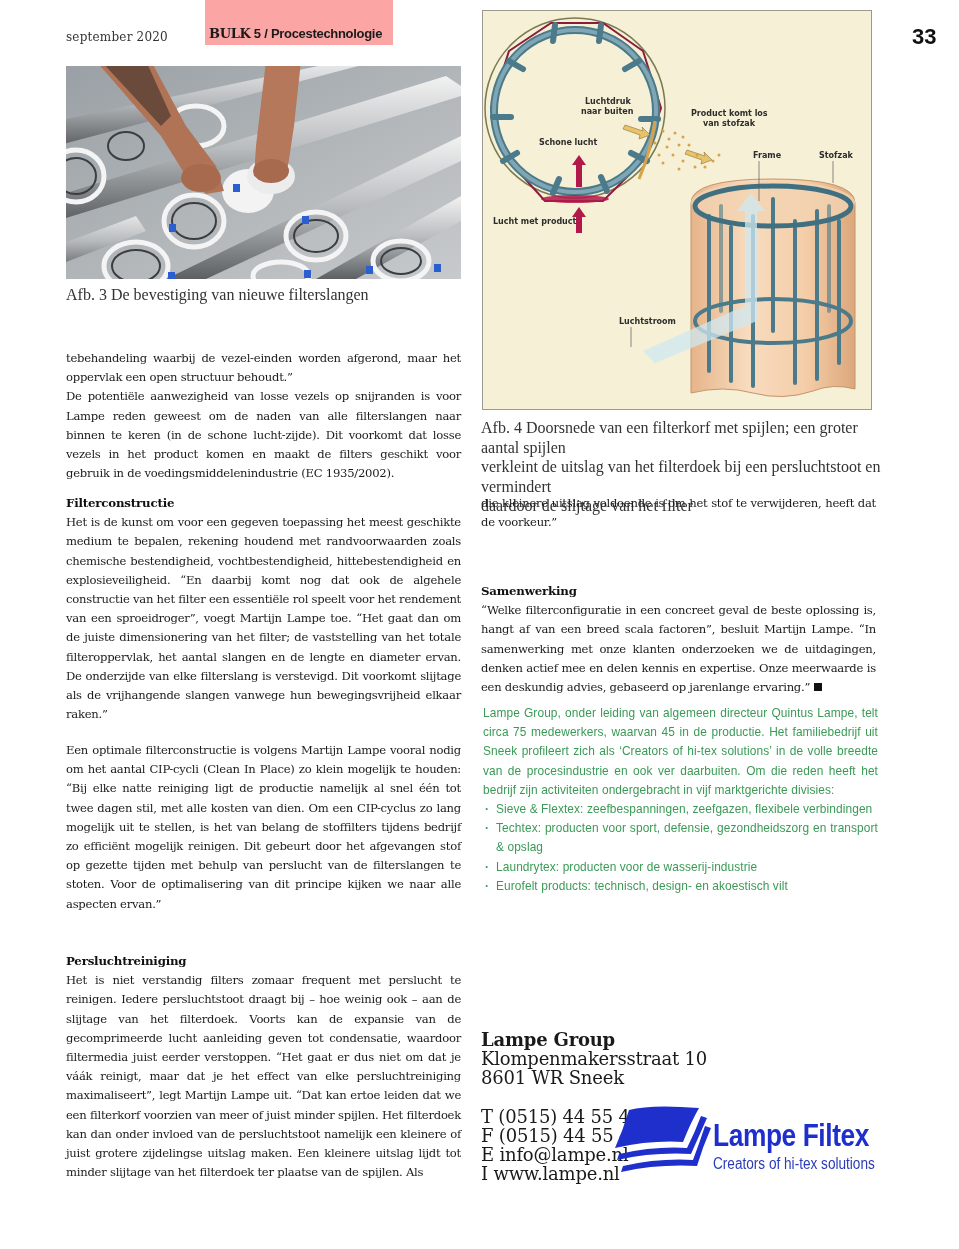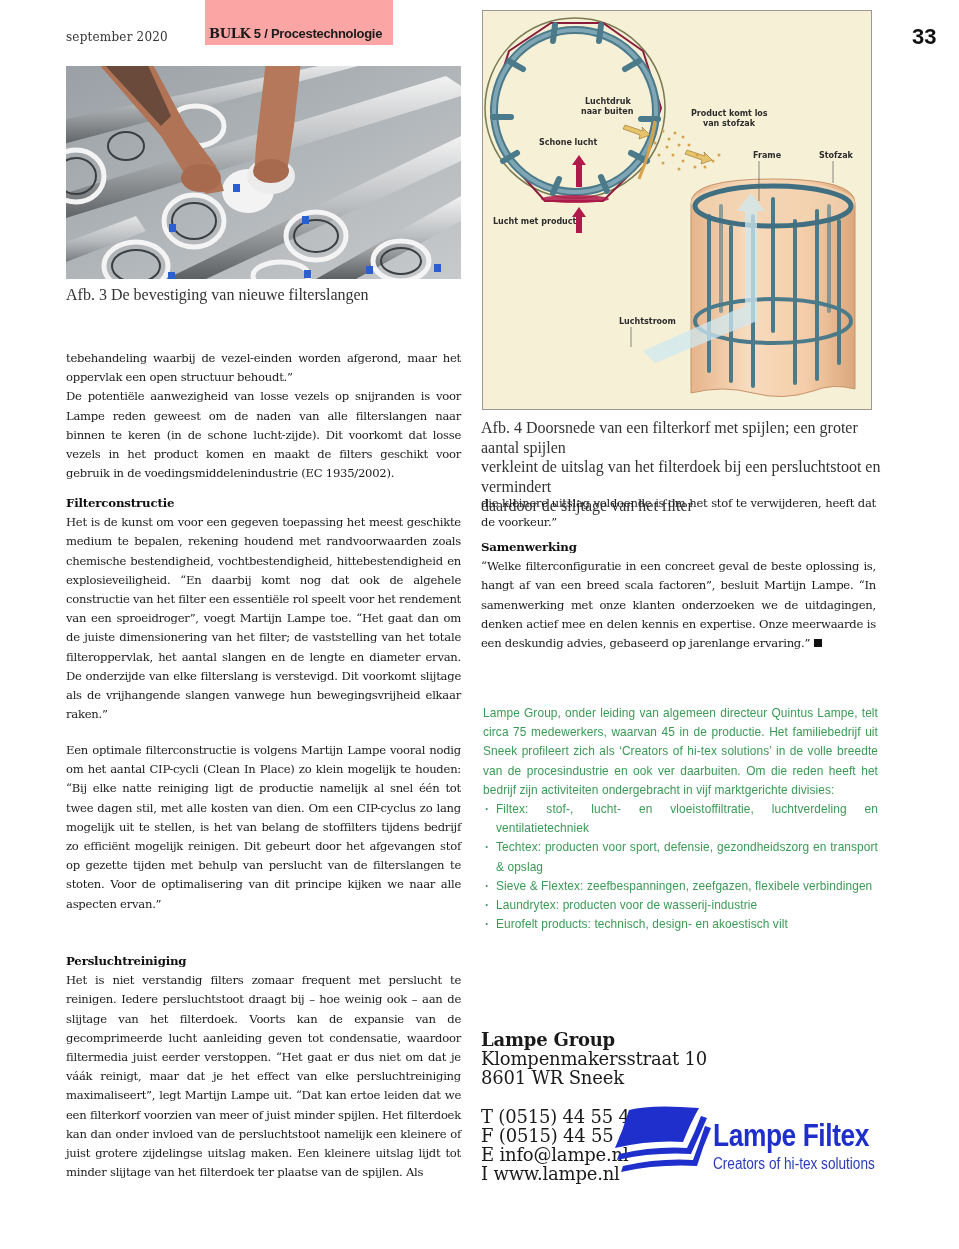--- a/index.html
+++ b/index.html
@@ -29,21 +29,21 @@
   .body { font-family: "DejaVu Serif", serif; font-size: 11.6px; line-height: 19.2px; text-align: justify; color: #1a1a1a; letter-spacing: -0.25px; }
   .body p { margin: 0; }
   .h { font-family: "DejaVu Serif", serif; font-weight: bold; font-size: 11.8px; line-height: 19.2px; color: #111; letter-spacing: -0.2px; }
   .endmark { display: inline-block; width: 8px; height: 8px; background: #111; margin-left: 4px; vertical-align: 0px; }
 
   #left-intro { left: 66px; top: 341px; margin-top: 8px; }
   #sec-filter { left: 66px; top: 494px; }
   #sec-cip { left: 66px; top: 741px; }
   #sec-pers { left: 66px; top: 952px; }
   #right-cont { left: 481px; top: 494px; }
-  #sec-samen { left: 481px; top: 538px; }
+  #sec-samen { left: 481px; top: 582px; }
 
   
   #green { left: 483px; top: 704px; width: 395px; font-family: "Liberation Sans", sans-serif; font-size: 11.9px; line-height: 19.2px; color: #3a9a55; text-align: justify; letter-spacing: 0.1px; }
   #green .gh { font-weight: bold; color: #2c8a45; }
   #green ul { list-style: none; margin: 0; padding: 0; }
   #green li { position: relative; padding-left: 13px; text-align: justify; }
   #green li::before { content: "·"; position: absolute; left: 2px; top: 0; font-weight: bold; }
 
   
   #contact { left: 481px; top: 1030px; font-family: "DejaVu Serif", serif; font-size: 18px; line-height: 19.2px; color: #1a1a1a; letter-spacing: -0.2px; }
@@ -275,23 +275,22 @@
 <div id="sec-samen" class="abs col">
   <div class="h">Samenwerking</div>
   <div class="body">
       <p><span>“Welke filterconfiguratie in een concreet geval de beste oplossing is, hangt af van een breed scala factoren”, besluit Martijn Lampe. “In samenwerking met onze klanten onderzoeken we de uitdagingen, denken actief mee en delen kennis en expertise. Onze meerwaarde is een deskundig advies, gebaseerd op jarenlange ervaring.”</span><span class="endmark"></span></p>
     </div>
 </div>
 
 <div id="green" class="abs">
   <div>Lampe Group, onder leiding van algemeen directeur Quintus Lampe, telt circa 75 medewerkers, waarvan 45 in de productie. Het familiebedrijf uit Sneek profileert zich als ‘Creators of hi-tex solutions’ in de volle breedte van de procesindustrie en ook ver daarbuiten. Om die reden heeft het bedrijf zijn activiteiten ondergebracht in vijf marktgerichte divisies:</div>
   <ul>
-    <li>Filtex: stof-, lucht- en vloeistoffiltratie, luchtverdeling en ventilatietechniek</li>
+    <li>Sieve &amp; Flextex: zeefbespanningen, zeefgazen, flexibele verbindingen</li>
     <li>Techtex: producten voor sport, defensie, gezondheidszorg en transport &amp; opslag</li>
-    <li>Sieve &amp; Flextex: zeefbespanningen, zeefgazen, flexibele verbindingen</li>
     <li>Laundrytex: producten voor de wasserij-industrie</li>
     <li>Eurofelt products: technisch, design- en akoestisch vilt</li>
   </ul>
 </div>
 
 <div id="contact" class="abs">
   <div style="font-weight:bold">Lampe Group</div>
   <div>Klompenmakersstraat 10</div>
   <div>8601 WR Sneek</div>
   <div class="gap"></div>

